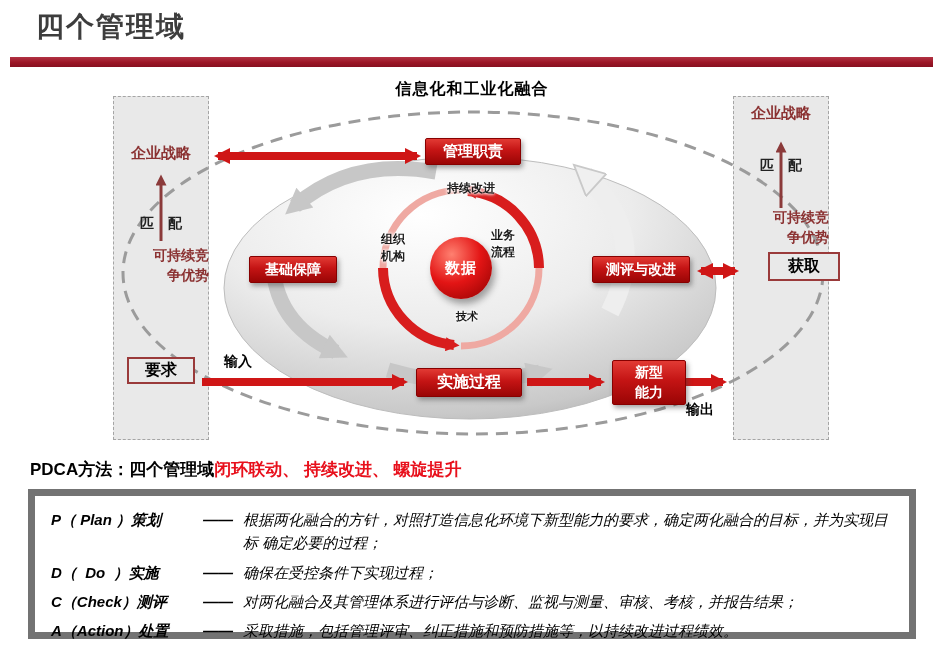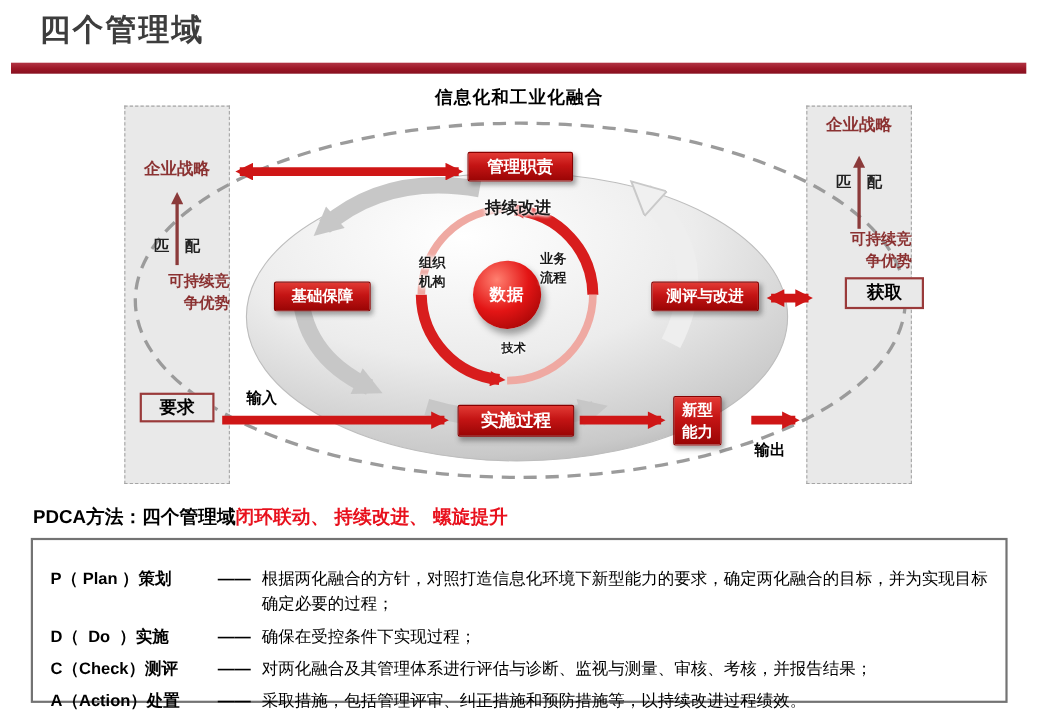--- a/index.html
+++ b/index.html
@@ -39,22 +39,22 @@
   .core-label { font-weight:700; color:#1a1a1a; text-align:center;
                 text-shadow:0 0 3px #fff, 0 0 3px #fff, 0 0 4px #fff; }
 
   .flow-label { font-weight:700; color:#000; font-size:14px; }
 
   .diagram-svg { left:0; top:0; pointer-events:none; }
 
   .pdca-heading { left:30px; top:458px; font-size:17px; font-weight:700; color:#000; }
   .pdca-heading .red { color:#e8101c; }
 
-  .pdca-box { left:28px; top:489px; width:888px; height:150px; border:2px solid #737373;
-              background:#fff; padding:24px 16px 8px; }
+  .pdca-box { left:28px; top:489px; width:888px; height:150px; border:7px solid #737373;
+              background:#fff; padding:12px 16px 8px;font-style:italic; }
   .pdca-item { display:flex; font-size:15px; line-height:1.55; margin-bottom:6px; color:#000; }
   .pdca-label { flex:0 0 152px; font-weight:700; white-space:pre; }
   .pdca-dash  { flex:0 0 40px; font-weight:700; }
   .pdca-text  { flex:1; }
 </style>
 </head>
 <body>
 
 <div class="stage">
 
@@ -123,25 +123,25 @@
   <div class="abs panel-text maroon" style="left:733px; top:104px; font-size:15px;">企业战略</div>
   <div class="abs panel-text" style="left:733px; top:157px; font-size:14px; color:#222;">匹　配</div>
   <div class="abs panel-text maroon prelines" style="left:733px; top:208px; font-size:14px;">可持续竞
 争优势</div>
   <div class="abs outline-box" style="left:745px; top:252px; width:72px; height:29px;margin-left:23px;">获取</div>
 
   <div class="abs redbox" style="left:425px; top:138px; width:96px; height:27px; font-size:15px;">管理职责</div>
   <div class="abs redbox" style="left:249px; top:256px; width:88px; height:27px; font-size:14px;">基础保障</div>
   <div class="abs redbox" style="left:592px; top:256px; width:98px; height:27px; font-size:14px;">测评与改进</div>
   <div class="abs redbox" style="left:416px; top:368px; width:106px; height:29px; font-size:16px;">实施过程</div>
-  <div class="abs redbox prelines" style="left:612px; top:360px; width:44px; height:45px; font-size:14px;">新型
+  <div class="abs redbox prelines" style="left:612px; top:360px; width:74px; height:45px; font-size:14px;">新型
 能力</div>
 
   <div class="abs sphere">数据</div>
-  <div class="abs core-label" style="left:426px; top:180px; width:90px; font-size:15px;">持续改进</div>
+  <div class="abs core-label" style="left:426px; top:180px; width:90px; font-size:12px;">持续改进</div>
   <div class="abs core-label prelines" style="left:369px; top:231px; width:48px; font-size:12px;">组织
 机构</div>
   <div class="abs core-label prelines" style="left:479px; top:227px; width:48px; font-size:12px;">业务
 流程</div>
   <div class="abs core-label" style="left:443px; top:309px; width:48px; font-size:11px;">技术</div>
 
   <div class="abs flow-label" style="left:224px; top:353px;">输入</div>
   <div class="abs flow-label" style="left:686px; top:353px;margin-top:48px;">输出</div>
 
   <div class="abs pdca-heading">

